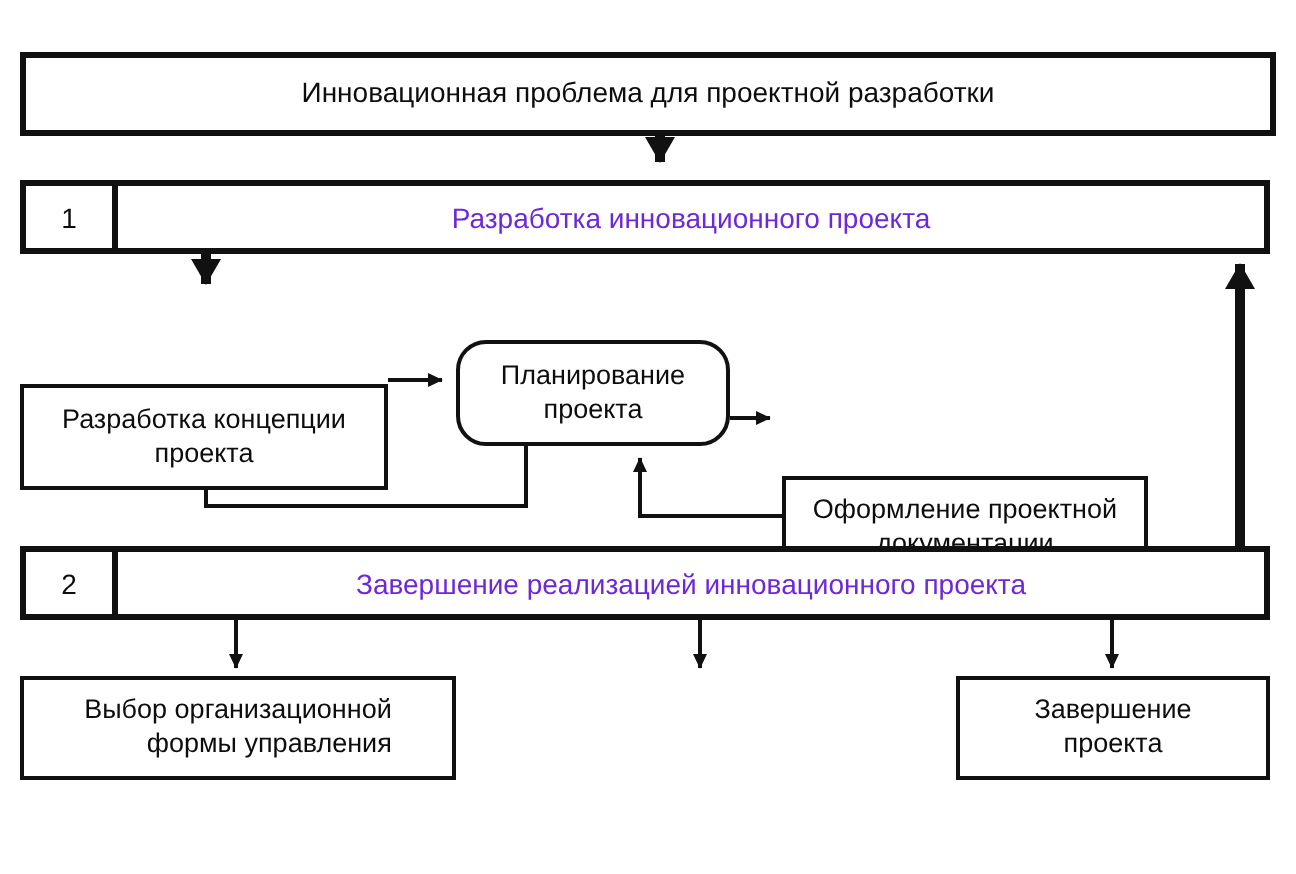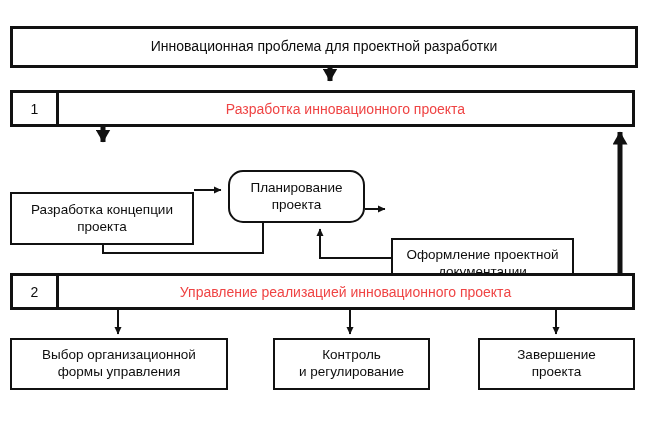--- a/index.html
+++ b/index.html
@@ -62,21 +62,21 @@
     font-size: 14px;
     color: #0d0d0d;
   }
   .banner .btext {
     flex: 1 1 auto;
     display: flex;
     align-items: center;
     justify-content: center;
     text-align: center;
     font-size: 14px;
-    color: #ef4444;
+    color: #6d28d9;
   }
   .f14 { font-size: 14px; }
   .f135 { font-size: 13.5px; }
 </style>
 </head>
 <body>
 
 <div id="canvas">
 
   <svg id="wires" viewBox="0 0 648 437" xmlns="http://www.w3.org/2000/svg">
@@ -151,31 +151,27 @@
 проекта</span>
   </div>
 
   <div class="node" style="left:391px; top:194px; width:183px; height:52px;margin-top:44px;">
     <span class="label f135">Оформление проектной
 документации</span>
   </div>
 
   <div class="banner" style="left:10px; top:273px; width:625px; height:37px;">
     <div class="num">2</div>
-    <div class="btext">Управление реализацией инновационного проекта</div>
+    <div class="btext">Завершение реализацией инновационного проекта</div>
   </div>
 
-  <div class="node" style="left:10px; top:338px; width:218px; height:52px;">
+  <div class="node" style="left:10px; top:338px; width:218px; height:52px;text-align:right;">
     <span class="label f135">Выбор организационной
 формы управления</span>
   </div>
 
-  <div class="node" style="left:273px; top:338px; width:157px; height:52px;">
-    <span class="label f135">Контроль
-и регулирование</span>
-  </div>
 
   <div class="node" style="left:478px; top:338px; width:157px; height:52px;">
     <span class="label f135">Завершение
 проекта</span>
   </div>
 
 </div>
 
 </body></html>

